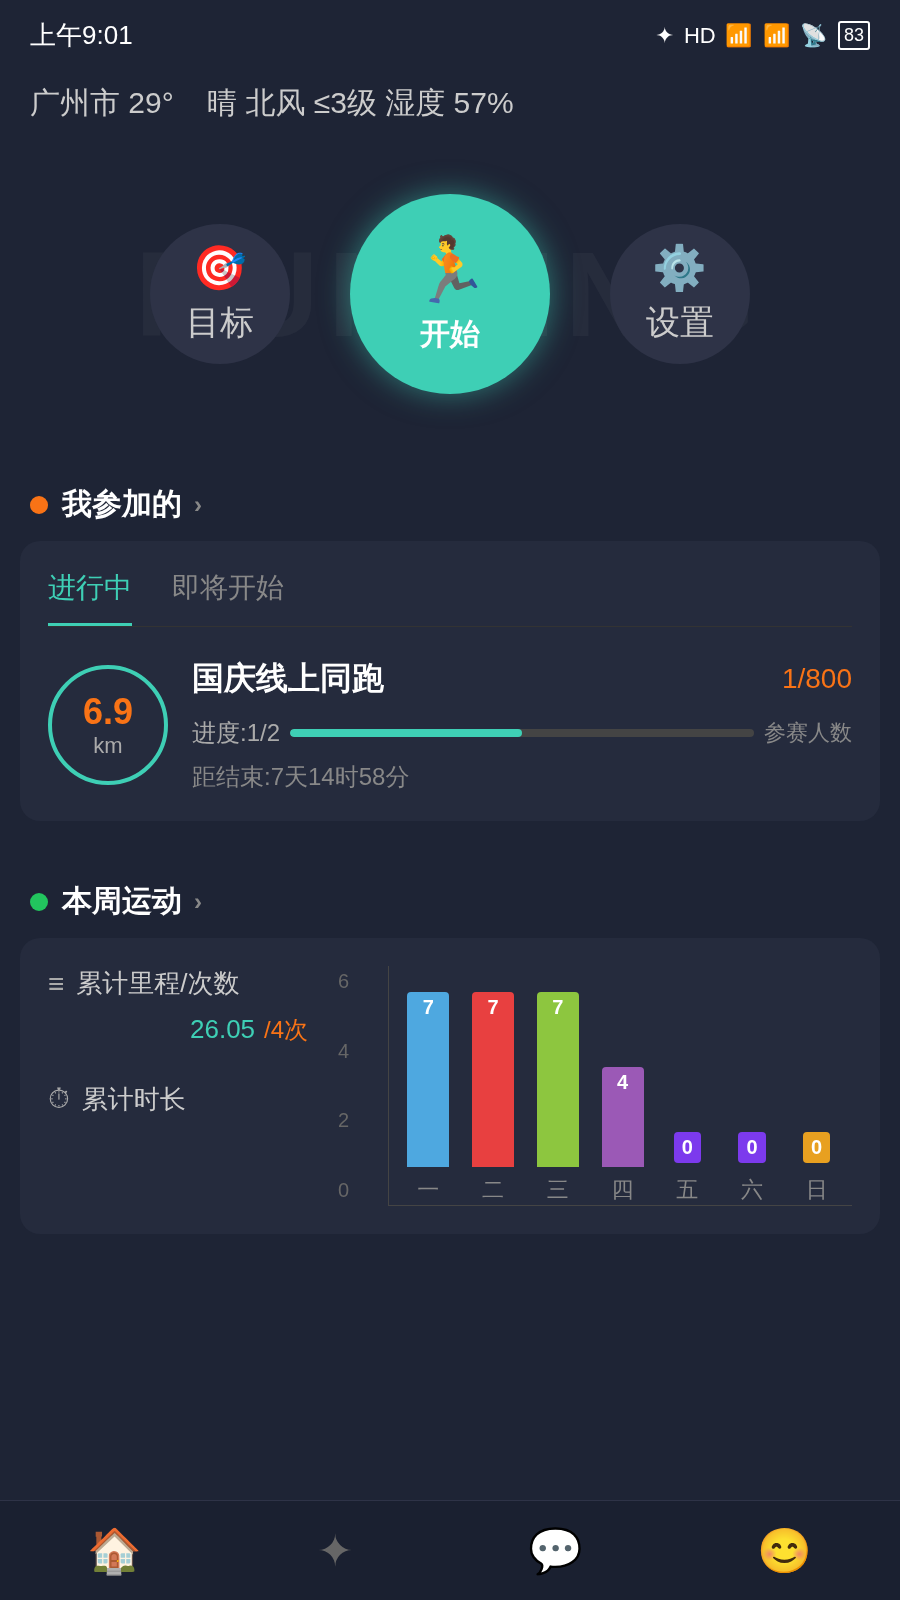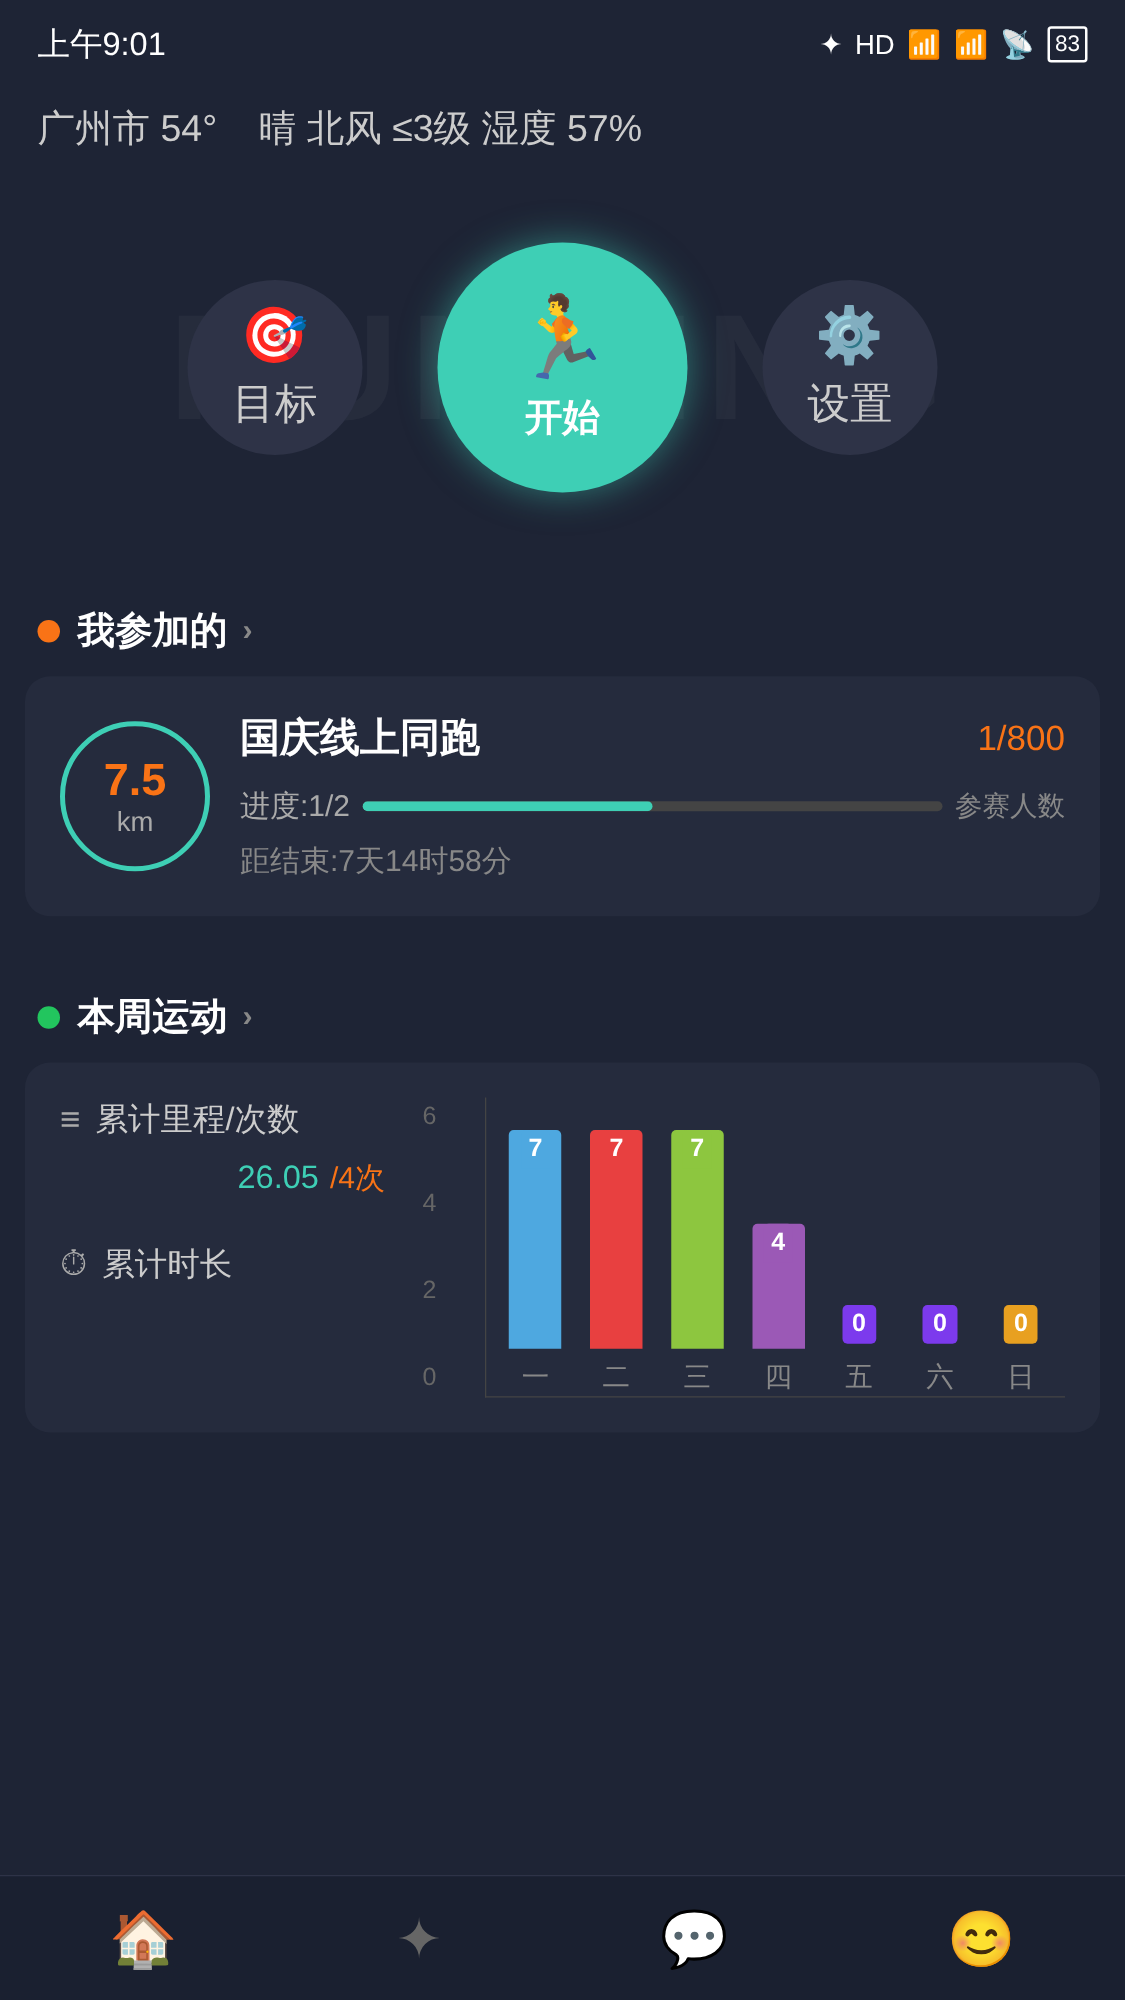--- a/index.html
+++ b/index.html
@@ -314,21 +314,21 @@
     <span>📶</span>
     <span>📡</span>
     <span class="battery-icon">
       <span>83</span>
     </span>
   </div>
 </div>
 
 <div class="weather-bar">
   <span>广州市</span>
-  <span>54°</span>
+  <span>29°</span>
   &nbsp;&nbsp;
   <span>晴 北风 ≤3级 湿度 57%</span>
 </div>
 
 <div class="hero-area">
   <div class="hero-bg-text">RUNNING</div>
   <div class="controls-row">
 
     <div class="circle-btn small">
       <span class="icon-symbol">🎯</span>
@@ -348,24 +348,28 @@
 </div>
 
 <div class="section-header">
   <div class="dot orange"></div>
   <span>我参加的</span>
   <span class="arrow-right">›</span>
 </div>
 
 <div class="card">
 
+  <div class="tabs">
+    <div class="tab active">进行中</div>
+    <div class="tab">即将开始</div>
+  </div>
 
   <div class="race-item">
     <div class="km-circle">
-      <span class="km-value">7.5</span>
+      <span class="km-value">6.9</span>
       <span class="km-unit">km</span>
     </div>
     <div class="race-info">
       <div class="race-title-row">
         <span class="race-name">国庆线上同跑</span>
         <span class="race-count">1/800</span>
       </div>
       <div class="race-progress-row">
         <span class="race-progress-label">进度:1/2</span>
         <div class="progress-bar-bg">

